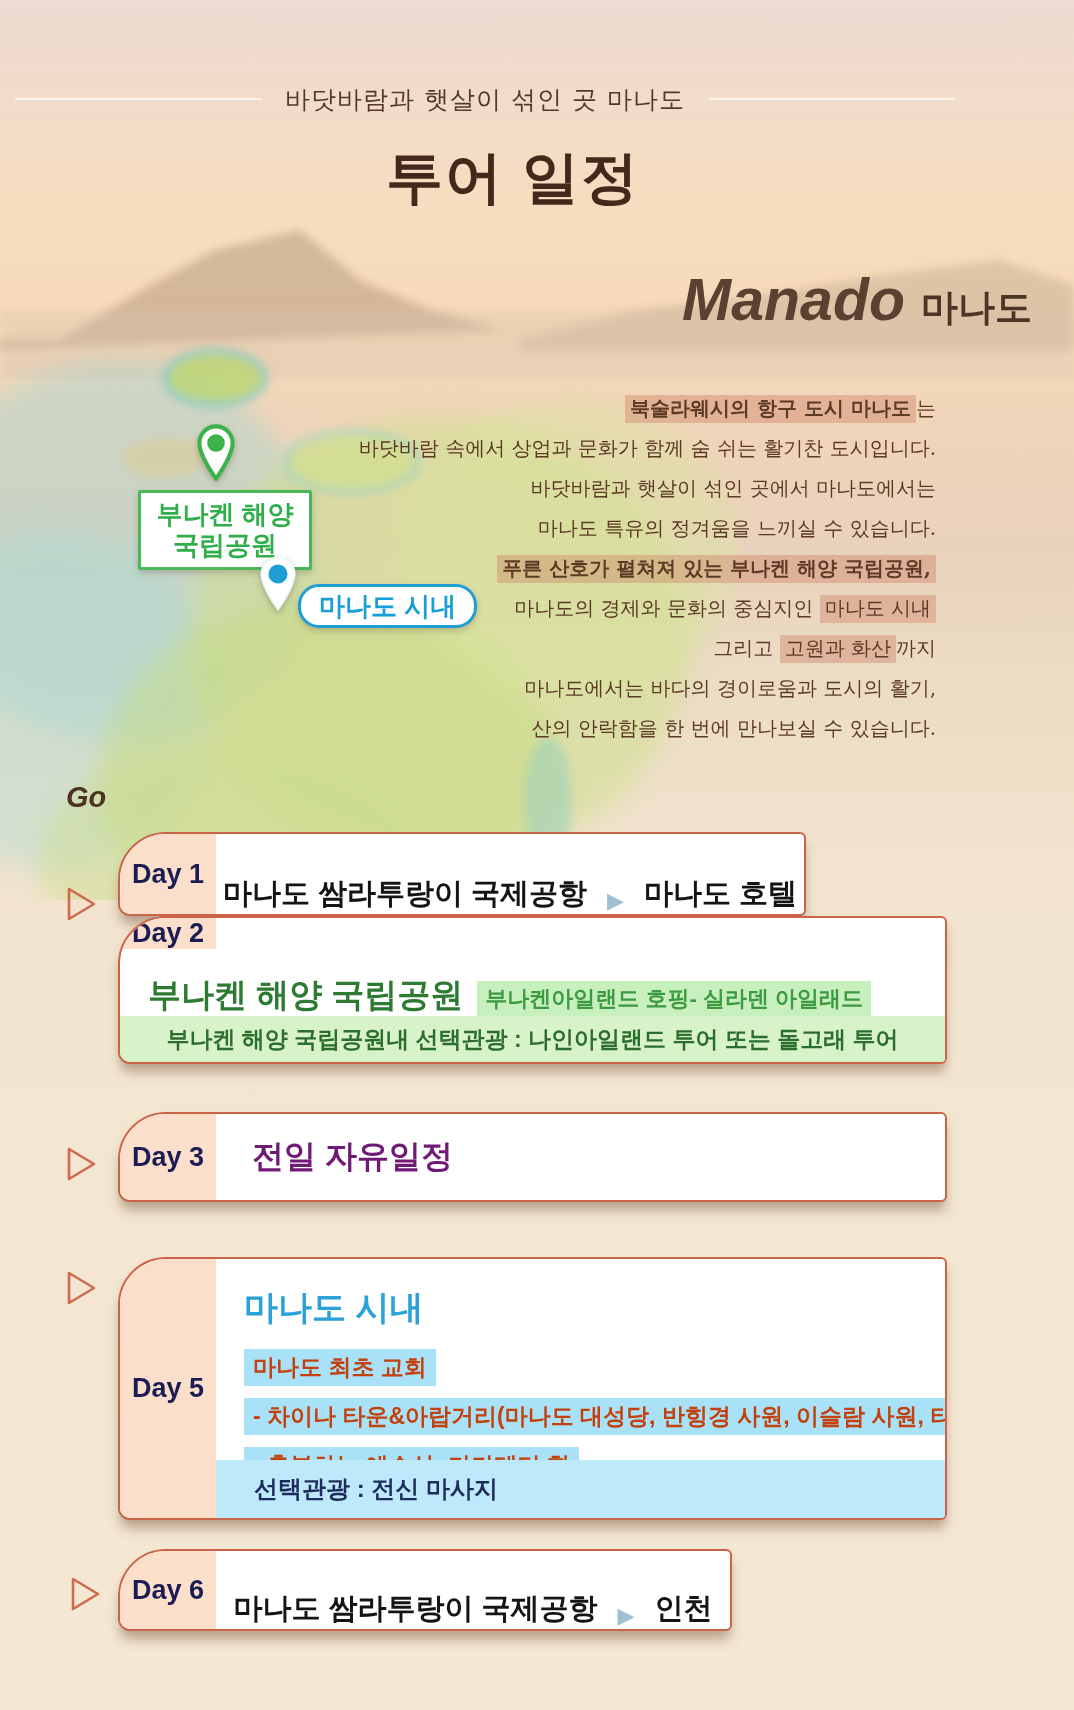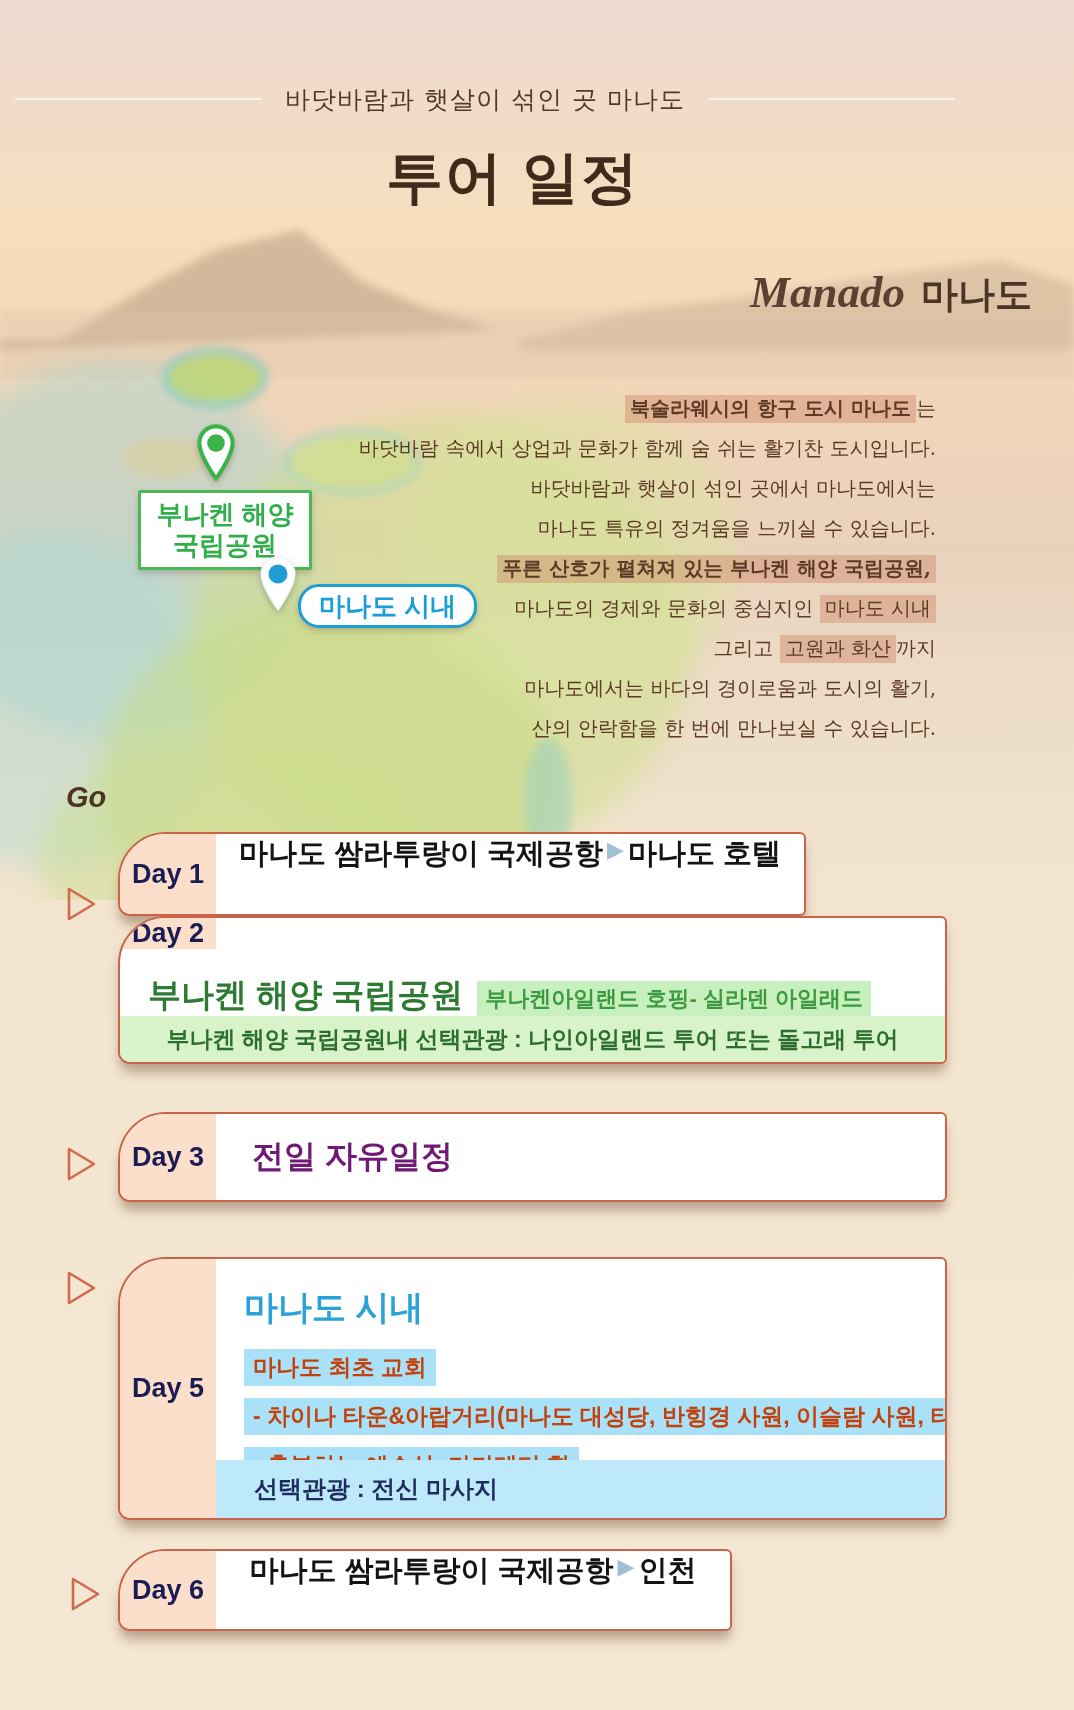--- a/index.html
+++ b/index.html
@@ -14,21 +14,21 @@
   .haze-svg{position:absolute;left:0;top:190px;width:1074px;height:190px;}
   .map-svg{position:absolute;left:0;top:340px;width:740px;height:560px;}
 
   
   .tagline-row{position:absolute;top:84px;left:0;width:970px;height:30px;display:flex;align-items:center;justify-content:center;gap:24px;}
   .tag-line{height:2px;width:246px;background:rgba(255,255,255,.72);}
   .tagline{font-family:"DejaVu Serif",serif;font-size:25px;color:#53382a;letter-spacing:1px;white-space:nowrap;}
   .main-title{position:absolute;top:140px;left:0;width:1026px;text-align:center;font-size:57px;font-weight:800;color:#43291b;letter-spacing:2px;}
 
   .city-heading{position:absolute;top:266px;right:42px;display:flex;align-items:baseline;gap:16px;}
-  .city-en{font-family:Liberation Serif, serif;font-style:italic;font-weight:700;font-size:45px;color:#5c4133;}
+  .city-en{font-family:Liberation Sans, sans-serif;font-style:italic;font-weight:700;font-size:59px;color:#5c4133;}
   .city-ko{font-size:37px;font-weight:800;color:#4a3527;}
 
   
   .intro{position:absolute;top:388px;right:138px;text-align:right;font-family:"DejaVu Serif",serif;font-size:20px;line-height:40px;color:#5d3a26;}
   .intro-line{white-space:nowrap;}
   .intro .hl{background:rgba(206,132,99,.42);padding:1px 5px 3px;}
   .intro .hl:empty{display:none;}
   .intro .b{font-weight:700;}
 
   
@@ -46,21 +46,21 @@
   .go-label{position:absolute;left:66px;top:781px;font-style:italic;font-weight:800;font-size:29px;color:#4c3322;}
   .tri{position:absolute;width:32px;height:36px;}
 
   
   .card{position:absolute;left:118px;display:flex;background:#fff;border:2px solid #c9644a;
     border-radius:48px 6px 6px 12px;overflow:hidden;
     box-shadow:0 10px 12px -2px rgba(110,75,50,.45);}
   .tab{width:96px;flex-shrink:0;background:#fcdfca;display:flex;align-items:center;justify-content:center;
     font-weight:700;font-size:27px;color:#1c1c55;white-space:nowrap;}
   .content{flex:1;position:relative;}
-  .route{display:flex;align-items:flex-start;justify-content:center;gap:4px;height:100%;white-space:nowrap;}
+  .route{display:flex;align-items:flex-end;justify-content:center;gap:20px;height:100%;white-space:nowrap;}
   .route-text{font-size:29px;font-weight:700;color:#141414;}
   .route-arrow{font-size:22px;color:#9fc0d2;padding-top:3px;}
 
   .card-day1{top:832px;width:684px;height:80px;}
   .card-day2{top:916px;width:825px;height:144px;flex-direction:column;}
   .card-day3{top:1112px;width:825px;height:86px;}
   .card-day5{top:1257px;width:825px;height:259px;}
   .card-day6{top:1549px;width:610px;height:78px;}
 
   .d2-titlerow{display:flex;align-items:baseline;gap:14px;margin:24px 0 0 28px;white-space:nowrap;}

